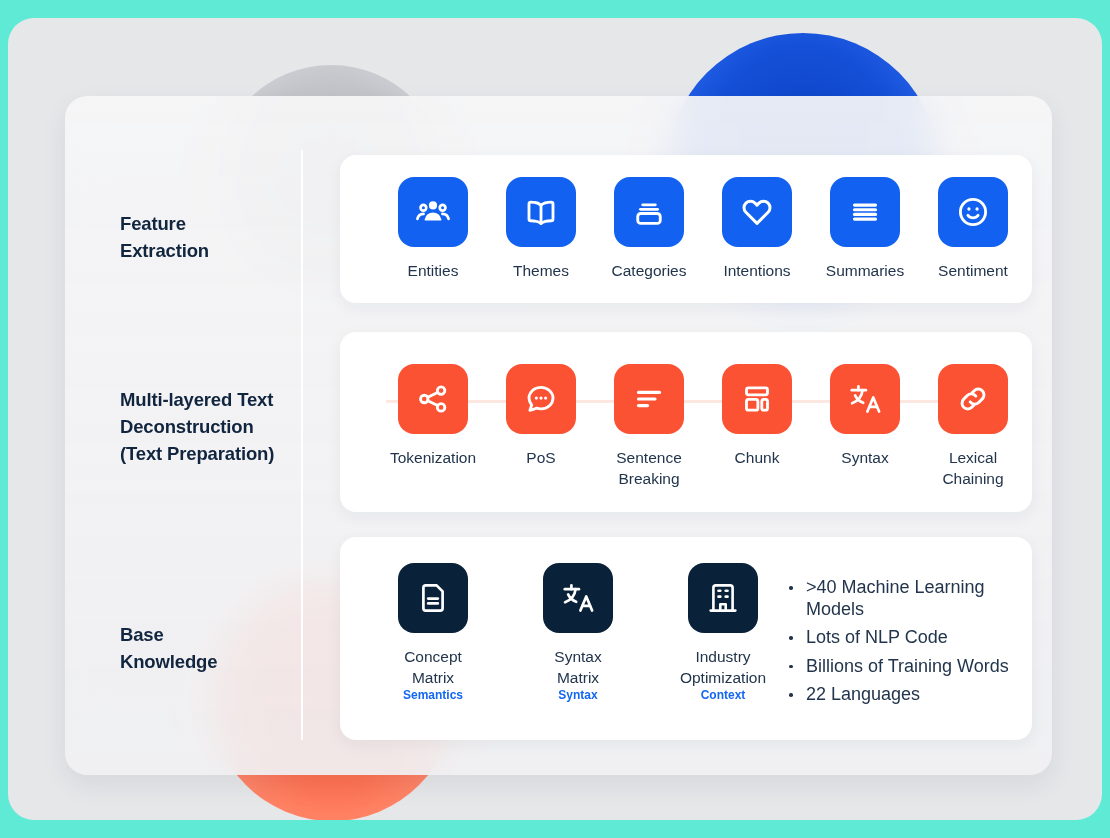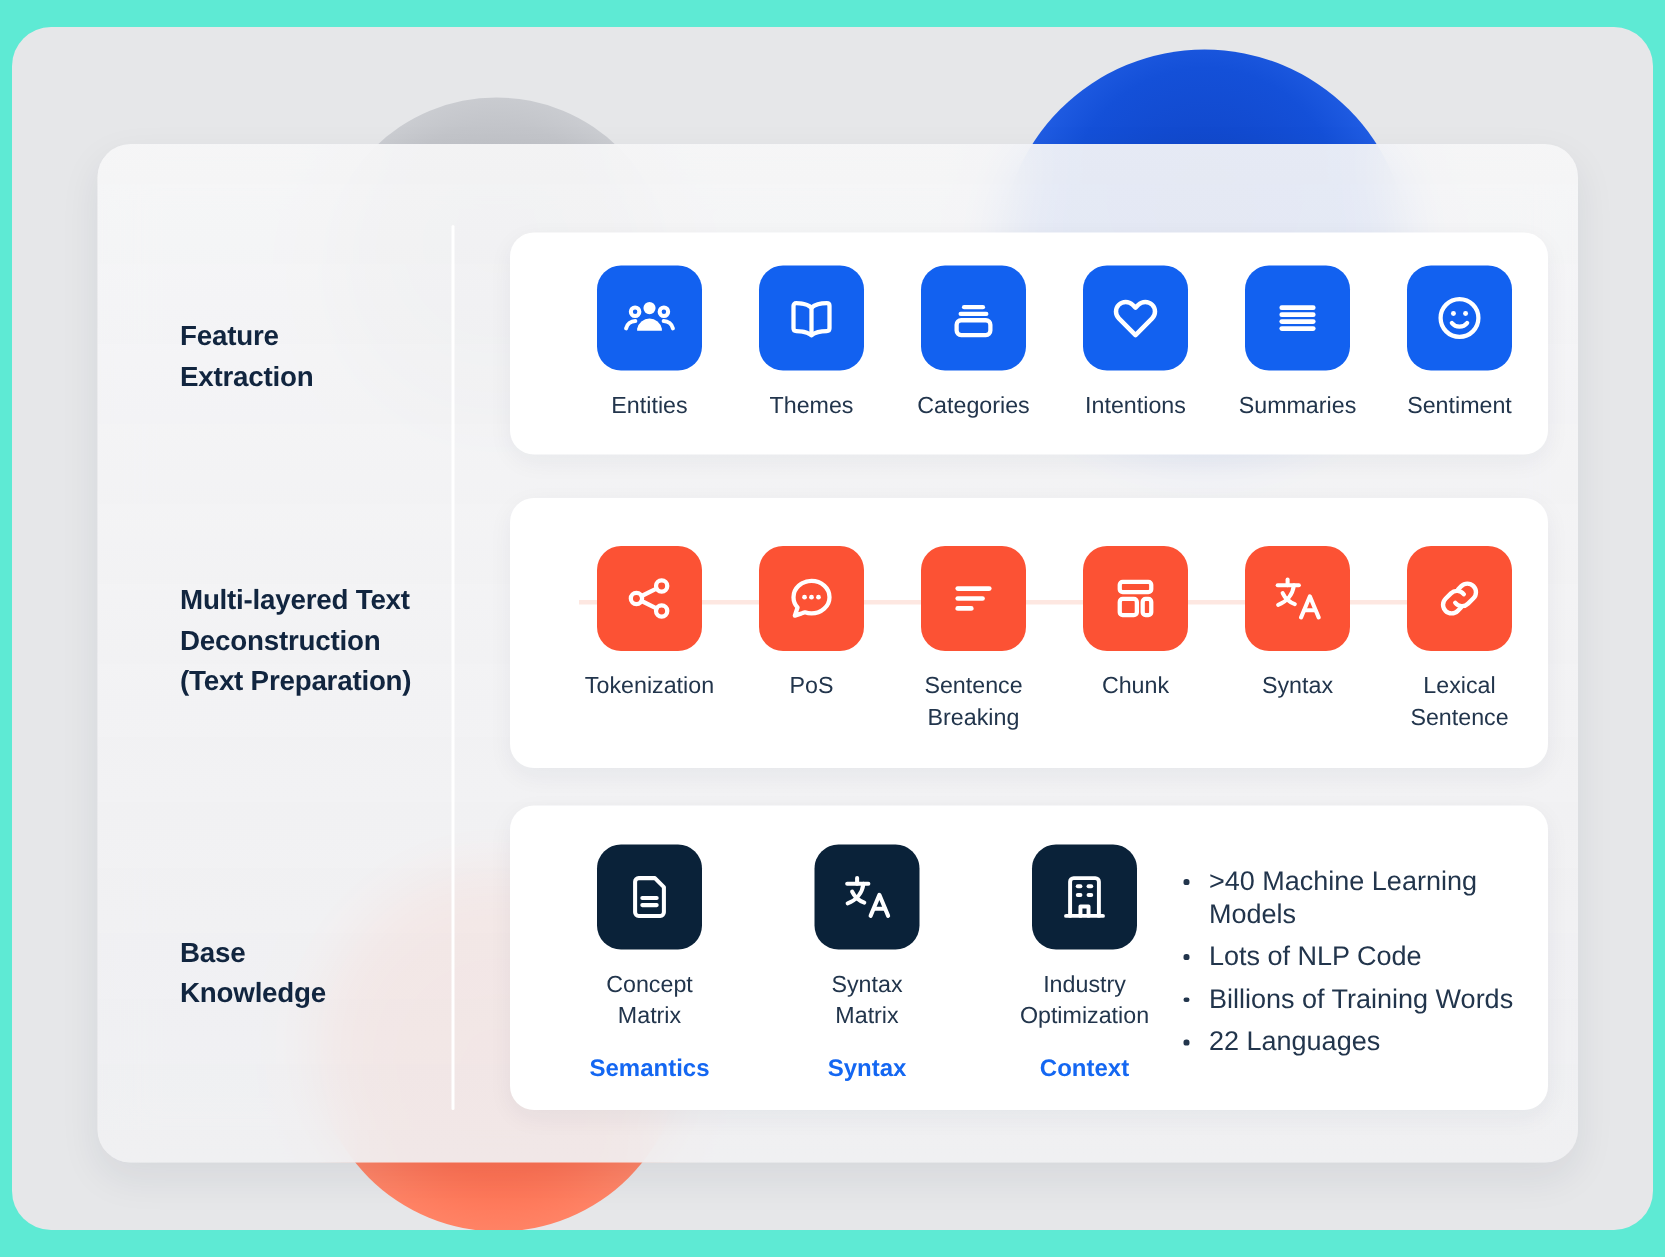--- a/index.html
+++ b/index.html
@@ -155,22 +155,21 @@
   .tile-label {
     margin-top: 13px;
     font-size: 15.5px;
     line-height: 21px;
     color: #22354c;
     text-align: center;
     white-space: pre-line;
   }
 
   .tile-sublabel {
-    margin-top: 16px;
-    font-size: 16px;
+    font-size: 12px;
     font-weight: 700;
     color: #1467f2;
     text-align: center;
   }
 
   
   .bullets {
     position: absolute;
     left: 445px;
     top: 40px;
@@ -359,21 +358,21 @@
           </div>
 
           <div class="tile-item">
             <div class="tile orange">
               <svg width="36" height="36" viewBox="0 0 24 24" fill="none" stroke="#fff" stroke-width="1.95" stroke-linecap="round" stroke-linejoin="round">
                 <path d="M10.1 13.9a3.8 3.8 0 0 0 5.7.4l2.4-2.4a3.8 3.8 0 0 0-5.4-5.4l-1.4 1.4"></path>
                 <path d="M13.9 10.1a3.8 3.8 0 0 0-5.7-.4l-2.4 2.4a3.8 3.8 0 0 0 5.4 5.4l1.4-1.4"></path>
               </svg>
             </div>
             <div class="tile-label">Lexical
-Sentence</div>
+Chaining</div>
           </div>
 
         </div>
       </div>
 
       <div class="card card-3">
         <div class="tiles tiles-row3">
 
           <div class="tile-item">
             <div class="tile dark">

